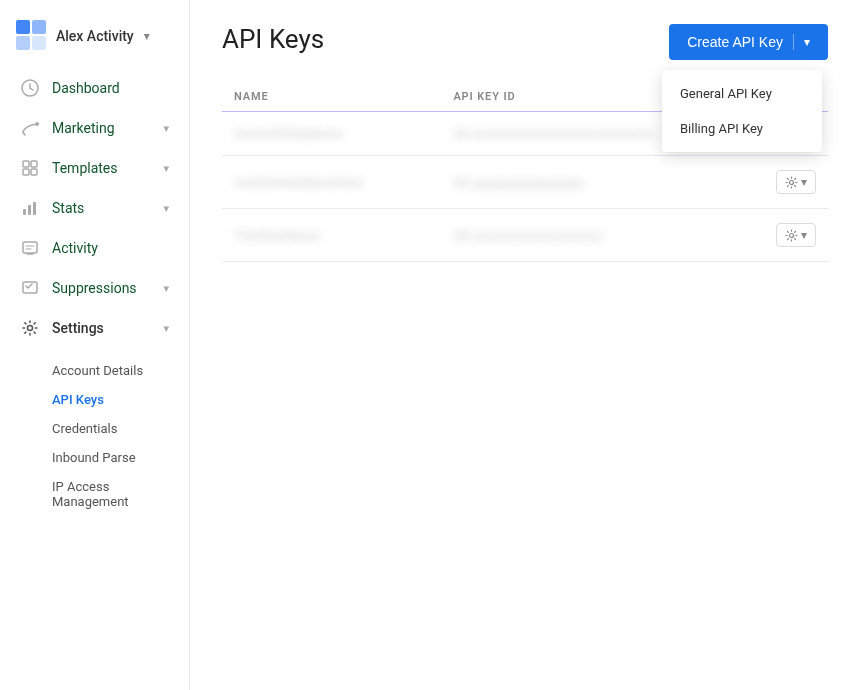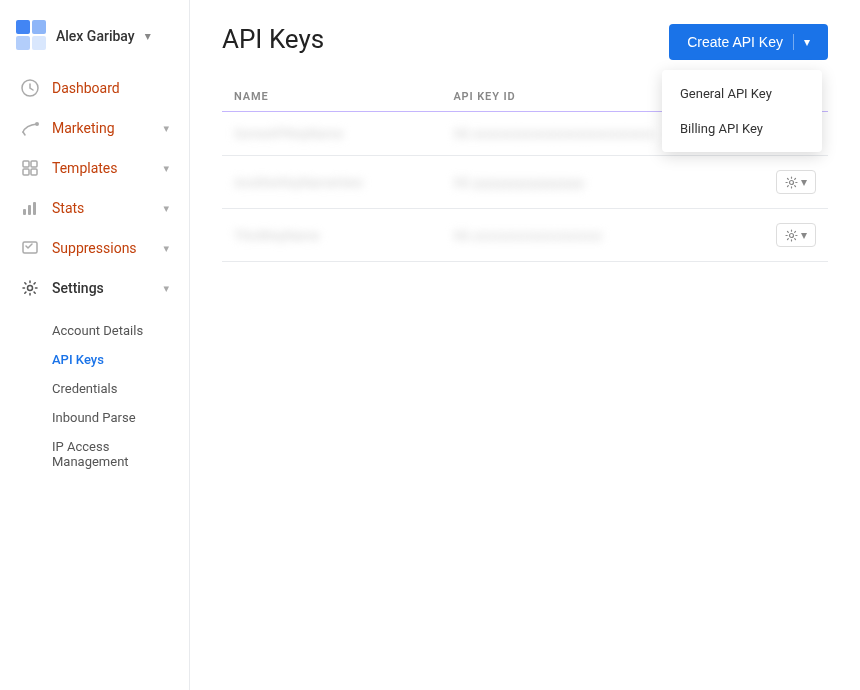--- a/index.html
+++ b/index.html
@@ -53,21 +53,21 @@
       align-items: center;
       padding: 10px 16px;
       gap: 12px;
       cursor: pointer;
       border-radius: 4px;
       margin: 0 4px;
     }
 
     .nav-item-label {
       font-size: 14px;
-      color: #c2410c;
+      color: #14532d;
       flex: 1;
     }
 
     .nav-icon {
       width: 20px;
       height: 20px;
       display: flex;
       align-items: center;
       justify-content: center;
       color: #888;
@@ -219,21 +219,21 @@
 
 <aside class="sidebar">
   <div class="sidebar-header">
 
     <svg class="logo-icon" viewBox="0 0 32 32" fill="none" xmlns="http://www.w3.org/2000/svg">
       <rect x="0" y="0" width="14" height="14" rx="2" fill="#4285f4"></rect>
       <rect x="16" y="0" width="14" height="14" rx="2" fill="#4285f4" opacity="0.6"></rect>
       <rect x="0" y="16" width="14" height="14" rx="2" fill="#4285f4" opacity="0.4"></rect>
       <rect x="16" y="16" width="14" height="14" rx="2" fill="#4285f4" opacity="0.2"></rect>
     </svg>
-    <span class="user-name">Alex Garibay</span>
+    <span class="user-name">Alex Activity</span>
     <span class="chevron-icon">▾</span>
   </div>
 
   <nav class="nav-section">
 
     <div class="nav-item">
       <span class="nav-icon">
         <svg width="18" height="18" viewBox="0 0 18 18" fill="none">
             <circle cx="9" cy="9" r="8" stroke="#aaa" stroke-width="1.5"></circle>
             <path d="M9 5v4l3 2" stroke="#aaa" stroke-width="1.5" stroke-linecap="round"></path>
@@ -272,20 +272,30 @@
         <svg width="18" height="18" viewBox="0 0 18 18" fill="none">
             <rect x="2" y="10" width="3" height="6" rx="1" fill="#aaa"></rect>
             <rect x="7" y="6" width="3" height="10" rx="1" fill="#aaa"></rect>
             <rect x="12" y="3" width="3" height="13" rx="1" fill="#aaa"></rect>
           </svg>
       </span>
       <span class="nav-item-label">Stats</span>
       <span class="nav-chevron">▾</span>
     </div>
 
+    <div class="nav-item">
+      <span class="nav-icon">
+        <svg width="18" height="18" viewBox="0 0 18 18" fill="none">
+            <rect x="2" y="3" width="14" height="11" rx="1.5" stroke="#aaa" stroke-width="1.5"></rect>
+            <path d="M6 15h6" stroke="#aaa" stroke-width="1.5" stroke-linecap="round"></path>
+            <path d="M5 7h8M5 10h5" stroke="#aaa" stroke-width="1.2" stroke-linecap="round"></path>
+          </svg>
+      </span>
+      <span class="nav-item-label">Activity</span>
+    </div>
 
     <div class="nav-item">
       <span class="nav-icon">
         <svg width="18" height="18" viewBox="0 0 18 18" fill="none">
             <rect x="2" y="3" width="14" height="11" rx="1.5" stroke="#aaa" stroke-width="1.5"></rect>
             <path d="M5 7l2 2 4-4" stroke="#aaa" stroke-width="1.5" stroke-linecap="round" stroke-linejoin="round"></path>
           </svg>
       </span>
       <span class="nav-item-label">Suppressions</span>
       <span class="nav-chevron">▾</span>

